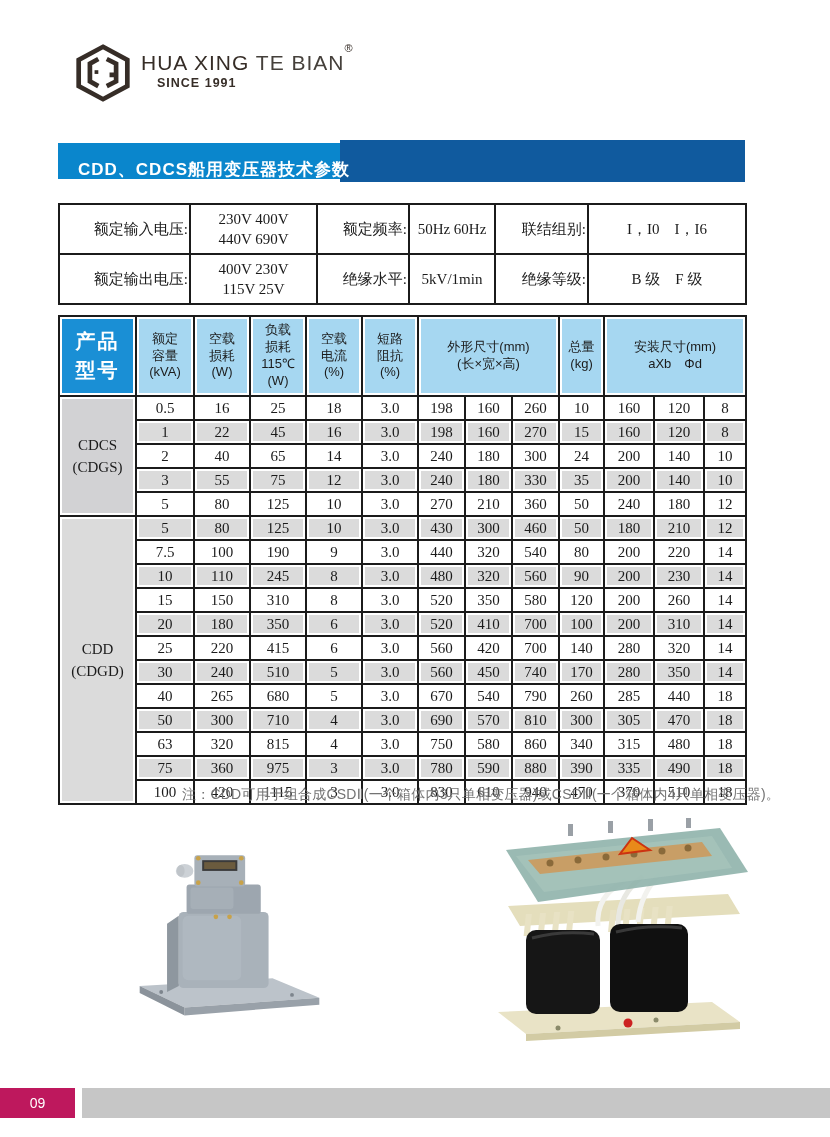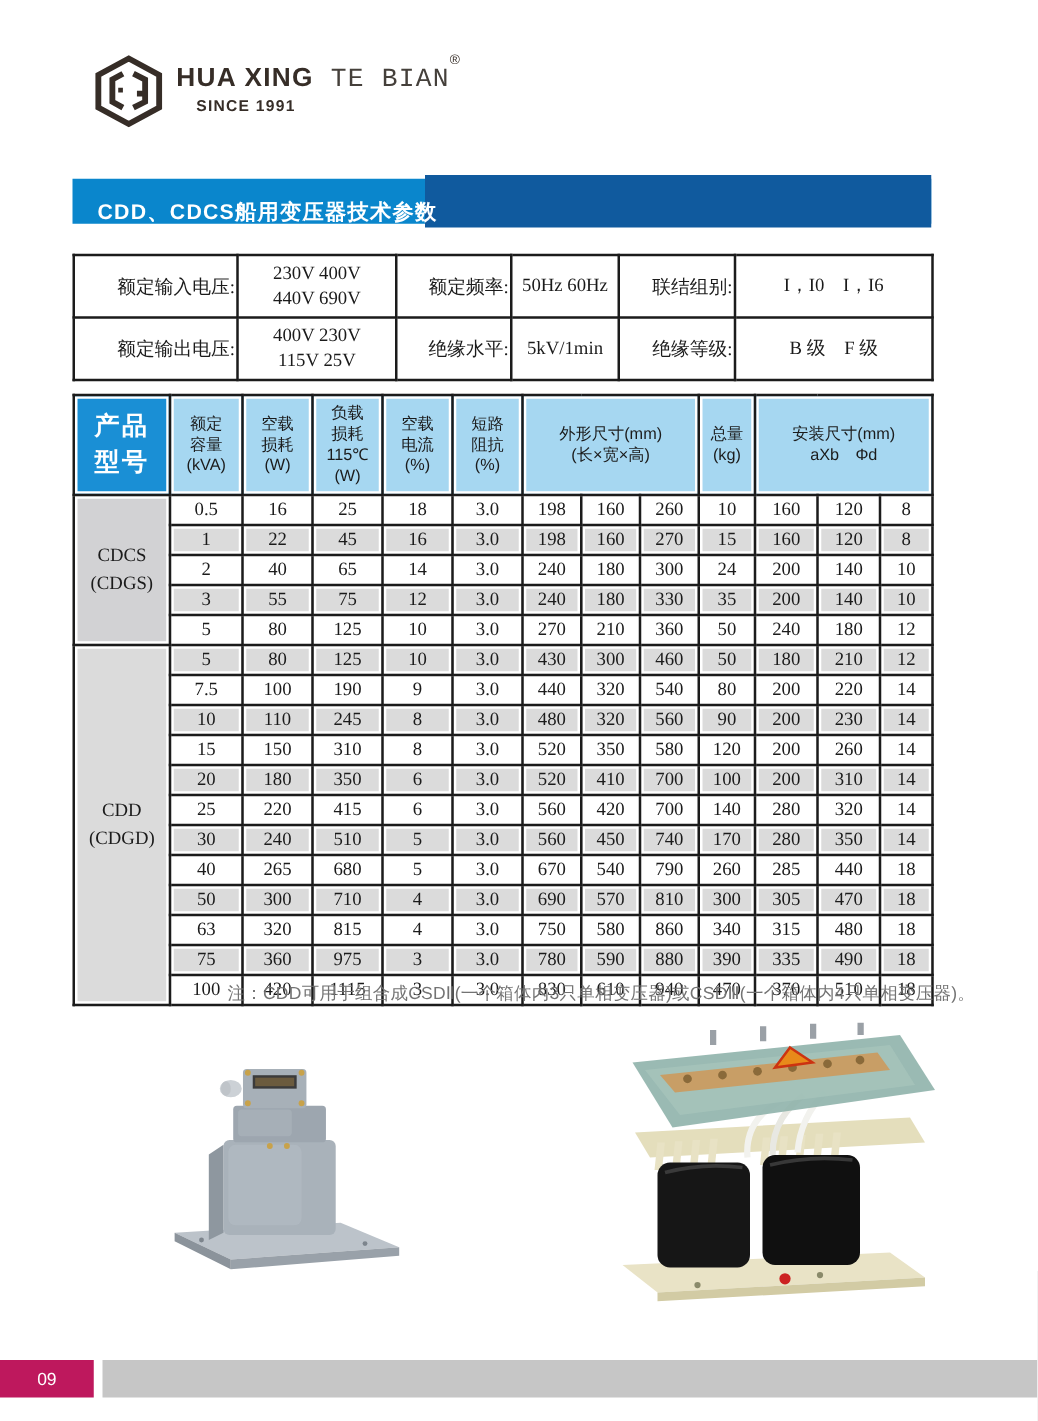--- a/index.html
+++ b/index.html
@@ -6,22 +6,22 @@
   .page{
     position:relative;width:830px;height:1137px;margin:0 auto;
     background:#ffffff;overflow:hidden;
     font-family:"Liberation Sans",sans-serif;color:#1b1b1b;
   }
   
   .logo{position:absolute;left:73px;top:44px;display:flex;align-items:flex-start;}
   .logo-mark{width:60px;height:58px;}
   .logo-text{margin-left:8px;margin-top:8px;line-height:1;}
   .logo-line1{font-size:21px;letter-spacing:1px;color:#362d27;white-space:nowrap;}
-  .logo-line1 .b1{font-weight:bold;}
-  .logo-line1 .b2{font-weight:normal;color:#45403b;font-family:Liberation Mono, monospace;}
+  .logo-line1 .b1{font-weight:normal;}
+  .logo-line1 .b2{font-weight:normal;color:#45403b;}
   .logo-line2{font-size:12.5px;font-weight:bold;color:#362d27;margin-top:4px;letter-spacing:1px;margin-left:16px;}
   .logo-reg{font-size:11px;color:#362d27;margin-top:-2px;}
   
   .title-bar{position:absolute;left:58px;top:143px;width:687px;height:36px;background:#0a86cc;}
   .title-bar .dark{position:absolute;right:0;top:-3px;width:405px;height:42px;background:#105a9e;}
   .title-bar .txt{
     position:absolute;left:20px;top:0;height:52px;display:flex;align-items:center;
     color:#ffffff;font-size:17px;font-weight:bold;letter-spacing:1px;z-index:2;
   }
   

